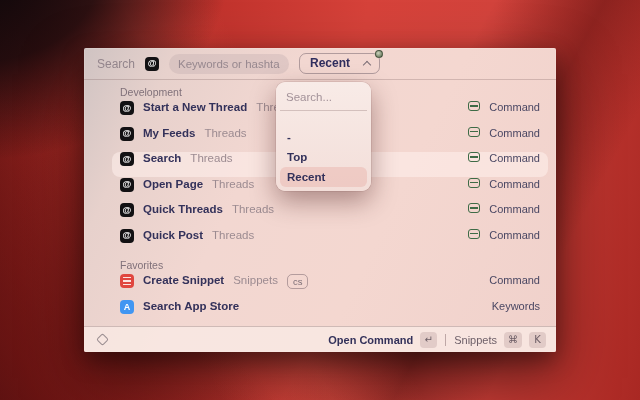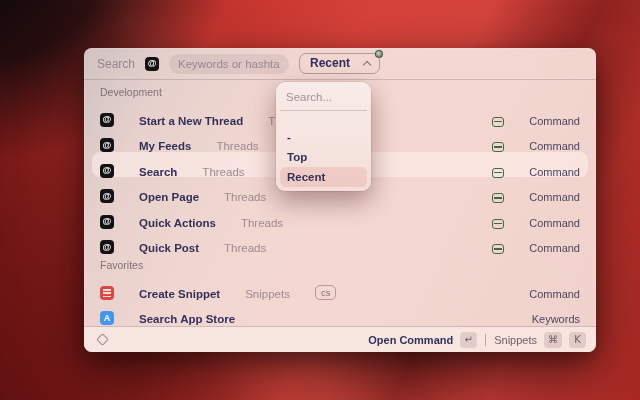--- a/index.html
+++ b/index.html
@@ -12,22 +12,22 @@
       radial-gradient(ellipse 400px 310px at -3% -8%, rgba(8,6,9,0.97) 0%, rgba(10,7,10,0.8) 30%, rgba(10,7,10,0) 62%),
       linear-gradient(62deg, rgba(0,0,0,0) 26%, rgba(242,96,80,0.30) 39%, rgba(0,0,0,0) 50%),
       linear-gradient(118deg, rgba(0,0,0,0) 58%, rgba(72,8,8,0.42) 71%, rgba(0,0,0,0) 82%),
       linear-gradient(48deg, rgba(125,20,18,0.55) 6%, rgba(0,0,0,0) 36%),
       linear-gradient(235deg, rgba(0,0,0,0) 70%, rgba(40,8,10,0.45) 88%, rgba(15,5,8,0.7) 100%),
       linear-gradient(100deg, #8c211d 0%, #bd302a 26%, #d6423a 52%, #d2433c 70%, #a92823 100%);
   }
 
   
   .window {
-    position:absolute; left:84px; top:48px; width:512px; height:304px;
-    border-radius:8px; overflow:hidden;
+    position:absolute; left:84px; top:48px; width:472px; height:304px;
+    border-radius:2px; overflow:hidden;
     background: linear-gradient(116deg, #cfc3c2 0%, #e7d1cc 15%, #f2d7d1 36%, #f4d7d0 62%, #f0d1cb 100%);
     box-shadow: 0 26px 60px rgba(0,0,0,0.5), 0 8px 22px rgba(0,0,0,0.35), 0 0 0 0.5px rgba(255,255,255,0.25) inset;
   }
 
   
   .topbar {
     height:32px; display:flex; align-items:center; gap:10px; padding:0 13px;
     border-bottom:1px solid rgba(122,92,92,0.28);
   }
   .ctx { font-size:12px; color:#93858c; font-weight:500; }
@@ -44,23 +44,23 @@
   }
   .sort-pill .val { font-size:12px; font-weight:600; color:#302e5e; }
   .chev { width:6px; height:6px; border-left:1.6px solid #7b6e76; border-top:1.6px solid #7b6e76; transform:rotate(45deg); margin-top:3px; }
   .dot {
     position:absolute; top:-4px; right:-4px; width:8px; height:8px; border-radius:50%;
     background: radial-gradient(circle at 38% 35%, #ccd3bd, #55684a);
     border:1px solid rgba(42,52,36,0.65);
   }
 
   
-  .list { position:relative; height:246px; overflow:hidden; padding-top:1px; }
+  .list { position:relative; height:246px; overflow:hidden; padding-top:1px;padding-left:20px; }
   .sec-header { height:20px; display:flex; align-items:flex-end; padding:0 16px 3px; font-size:10.5px; color:#80717a; }
-  .row { position:relative; height:25.5px; display:flex; align-items:flex-end; gap:25px; padding:0 16px; cursor:pointer; }
+  .row { position:relative; height:25.5px; display:flex; align-items:flex-start; gap:9px; padding:0 16px; cursor:pointer; }
   .row.sel::before {
     content:''; position:absolute; top:0; bottom:1px; left:8px; right:8px;
     background: rgba(255,240,237,0.55); border-radius:8px;
   }
   .row > * { position:relative; }
   .ic {
     width:14px; height:14px; border-radius:4px; flex:none;
     display:flex; align-items:center; justify-content:center;
   }
   .ic-threads { background:#121113; }
@@ -172,21 +172,21 @@
     <span class="ic ic-threads"></span>
     <span class="title">Open Page</span>
     <span class="subtitle">Threads</span>
 
     <span class="spacer"></span>
     <span class="tic"></span>
     <span class="type">Command</span>
   </div>
         <div class="row">
     <span class="ic ic-threads"></span>
-    <span class="title">Quick Actions</span>
+    <span class="title">Quick Threads</span>
     <span class="subtitle">Threads</span>
 
     <span class="spacer"></span>
     <span class="tic"></span>
     <span class="type">Command</span>
   </div>
         <div class="row">
     <span class="ic ic-threads"></span>
     <span class="title">Quick Post</span>
     <span class="subtitle">Threads</span>

